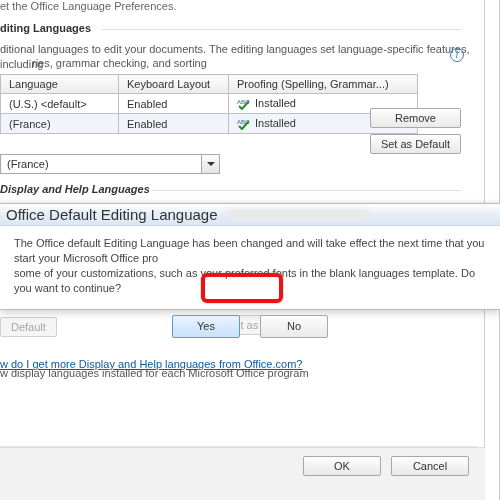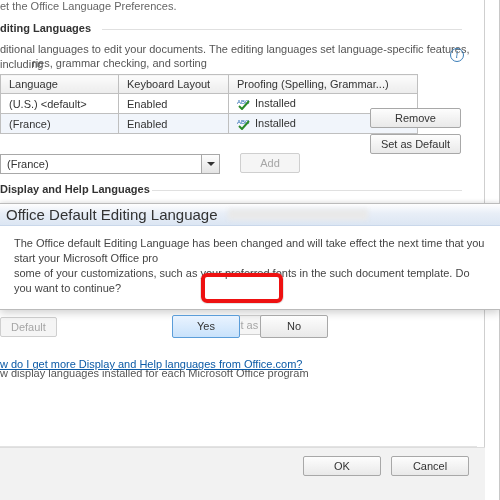--- a/index.html
+++ b/index.html
@@ -225,39 +225,38 @@
 
   <div class="btn-right" style="top:92px;margin-top:16px;">
     <span class="btn">Remove</span>
     <span class="btn">Set as Default</span>
   </div>
 
   <div class="dropdown" style="top:154px;">
     <span class="dd-text">(France)</span>
     <span class="dd-btn"></span>
   </div>
-  <span class="btn disabled" style="position:absolute; top:153px; left:240px; min-width:60px;">Add</span>
-
-  <div class="section-title" style="top:183px;">Display and Help Languages</div>
+
+  <div class="section-title" style="top:183px;font-style:italic;">Display and Help Languages</div>
   <div class="section-line" style="top:190px; left:152px; width:310px;"></div>
 
   <span class="btn disabled" style="position:absolute; top:317px; left:0; min-width:50px;">Default</span>
   <span class="btn disabled" style="position:absolute; top:315px; left:216px;">Set as Default</span>
   <div class="desc" style="top:322px;margin-top:44px;">w display languages installed for each Microsoft Office program</div>
   <a class="link" style="top:358px;text-align:center;">w do I get more Display and Help languages from Office.com?</a>
 </div>
 
 <div class="alert">
   <div class="titlebar">
     <span>Office Default Editing Language</span>
     <div class="blur-bar" style="position:relative; left:10px; width:140px;"></div>
   </div>
   <div class="body">
     <div>The Office default Editing Language has been changed and will take effect the next time that you start your Microsoft Office pro</div>
-    <div>some of your customizations, such as your preferred fonts in the such document template. Do you want to continue?</div>
+    <div>some of your customizations, such as your preferred fonts in the blank languages template. Do you want to continue?</div>
     <div class="btnrow">
       <span class="btn btn-yes" style="min-width:68px;">Yes</span>
       <span class="btn" style="min-width:68px;">No</span>
     </div>
   </div>
 </div>
 <div class="red-ring" style="top:273px; left:201px; width:82px; height:30px;"></div>
 
 <div class="bottom-bar">
   <span class="btn">OK</span>

